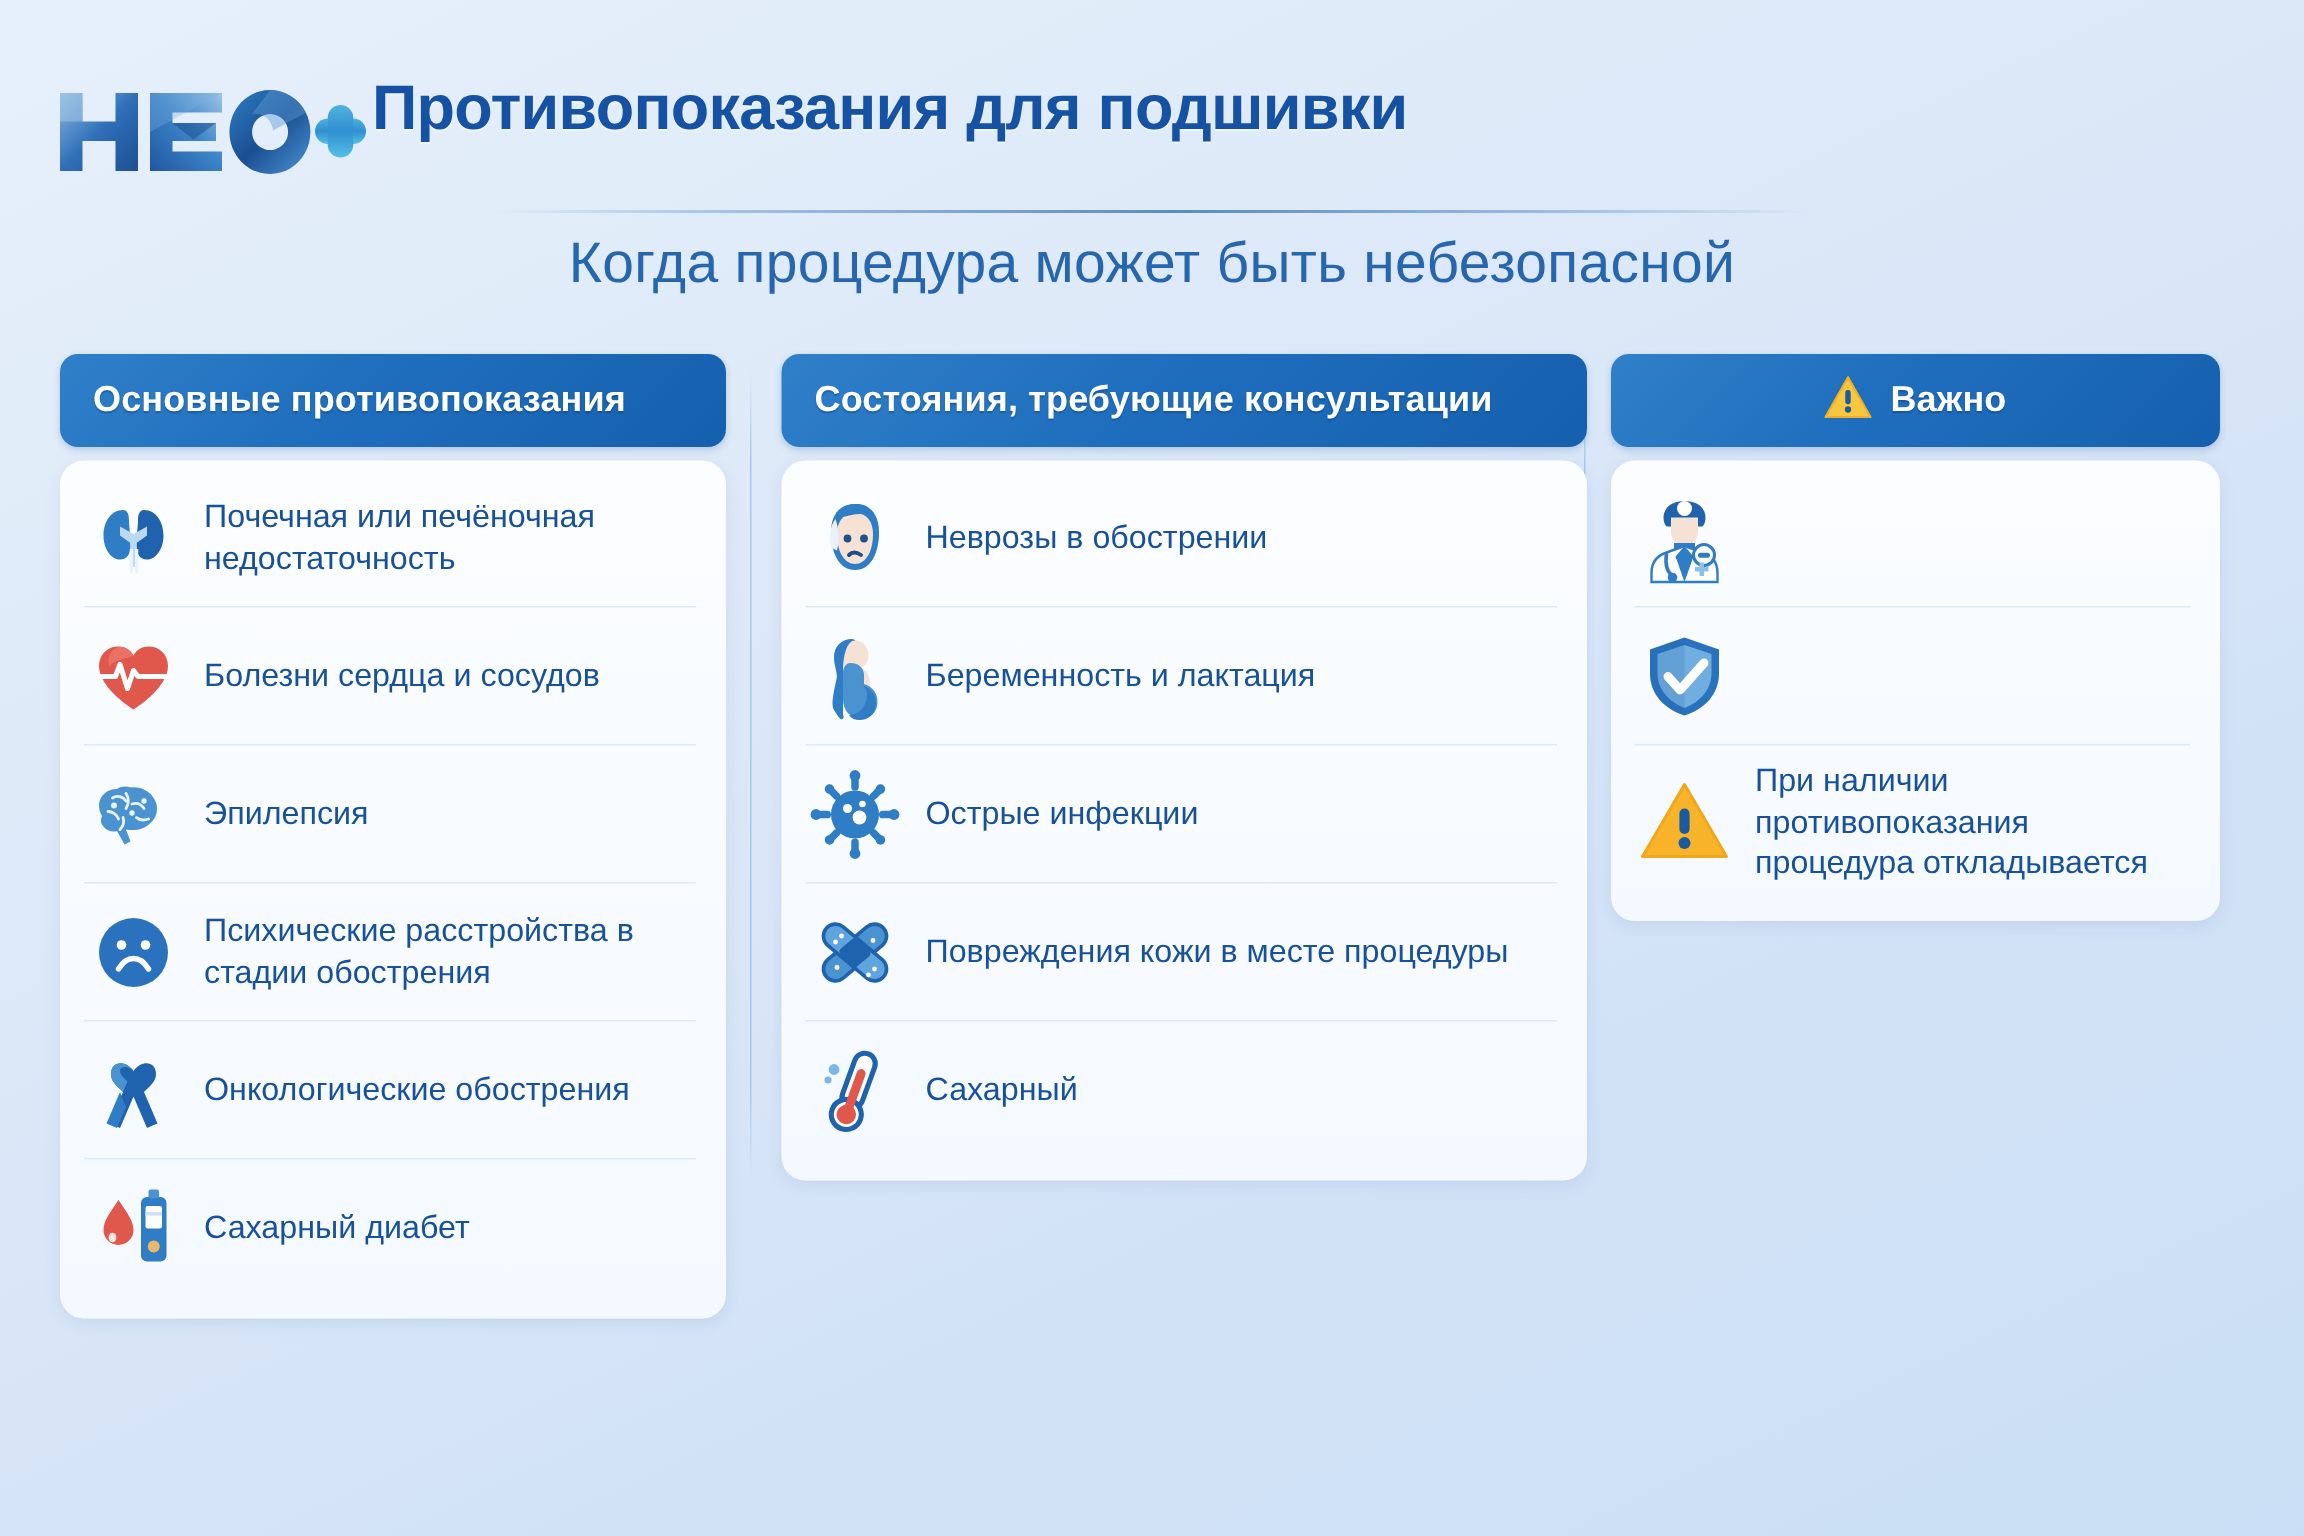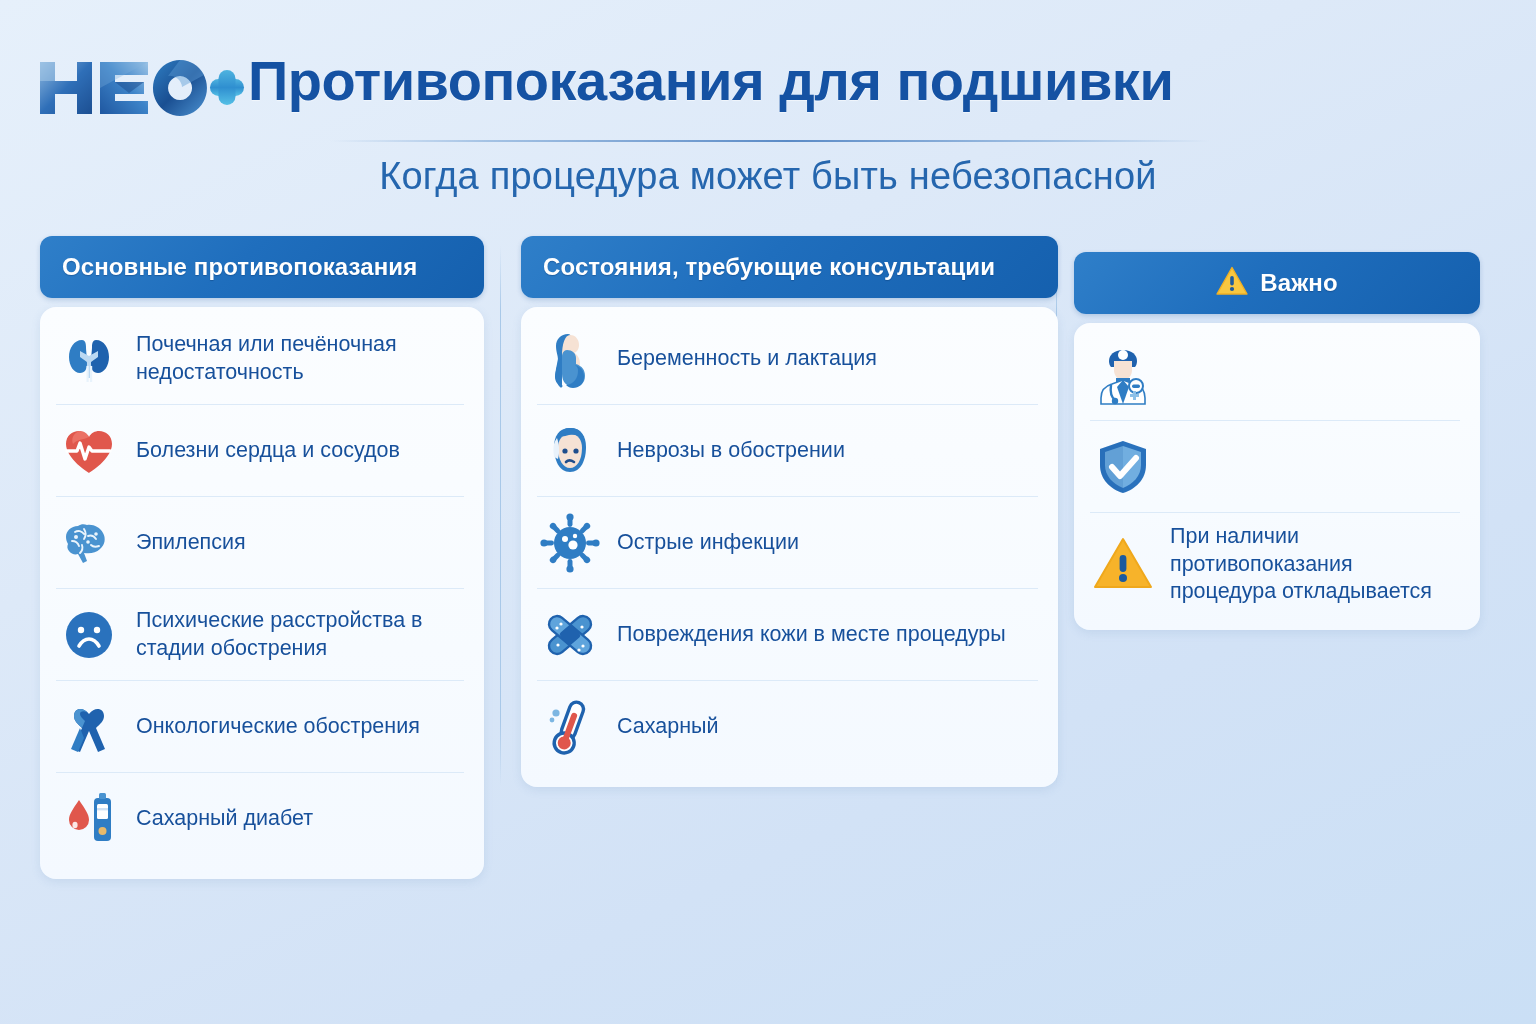--- a/index.html
+++ b/index.html
@@ -11,21 +11,21 @@
   }
   
   .header{ position:absolute; left:0; top:0; width:1536px; height:205px; }
   .logo{
     position:absolute; left:34px; top:52px; width:212px; height:72px;
     display:flex; align-items:center;
   }
   .logo svg{ display:block; }
   .title{
     position:absolute; left:248px; top:48px;
-    font-size:56px; font-weight:bold; letter-spacing:-0.5px;
+    font-size:42px; font-weight:bold; letter-spacing:-0.5px;
     color:#1552a3; white-space:nowrap;
     text-shadow:0 1px 1px rgba(255,255,255,.55);
   }
   .title-rule{
     position:absolute; left:330px; top:140px; width:880px; height:2px;
     background:linear-gradient(90deg,rgba(150,185,225,0) 0%,#8fb4dd 18%,#2f6bb5 52%,#8fb4dd 82%,rgba(150,185,225,0) 100%);
     opacity:.75;
   }
   .subtitle{
     position:absolute; left:0; top:155px; width:1536px; text-align:center;
@@ -38,21 +38,21 @@
   .col-2{ left:521px; width:537px; }
   .col-3{ left:1074px; width:406px; }
 
   .card-head{
     height:62px; border-radius:12px;
     background:linear-gradient(135deg,#2f7fc9 0%,#1f6ebd 45%,#1560ae 100%);
     box-shadow:0 2px 5px rgba(28,80,150,.22);
     display:flex; align-items:center; gap:12px;
     padding:17px 22px; color:#ffffff;
   }
-  .card-head.center{ justify-content:center;margin-top:16px; }
+  .card-head.center{ justify-content:center; }
   .card-head-text{ font-size:24px; font-weight:bold; letter-spacing:.1px;
     text-shadow:0 1px 1px rgba(10,50,100,.35); white-space:nowrap; }
 
   .card-body{
     margin-top:9px; border-radius:16px;
     background:linear-gradient(180deg,#fbfdff 0%,#f7fbff 60%,#f4f9ff 100%);
     box-shadow:0 3px 10px rgba(90,135,185,.14);
     padding:6px 20px 14px 16px;
   }
   .row{
@@ -214,43 +214,43 @@
 
   <div class="col col-2">
     <div class="card-head">
       <span class="card-head-text">Состояния, требующие консультации</span>
     </div>
     <div class="card-body">
 
       <div class="row">
         <span class="ico">
           <svg width="62" height="62" viewBox="0 0 62 62">
-            <path d="M29 6c-7 0-12 5-12 12 0 6 2 9 2 14 0 7-3 10-3 17 0 5 3 8 7 8V30c0-8 3-13 8-16 2-1 2-8-2-8Z" fill="#2f7dc4"></path>
-            <path d="M31 7c6 0 9 5 9 10 0 4-2 7-5 8 4 2 6 6 6 11 0 9-5 15-12 15-4 0-6-3-6-8V28c0-12 3-21 8-21Z" fill="#f6e2d4"></path>
-            <path d="M28 22c5 0 9 3 9 8v6c6 2 9 6 9 12 0 7-5 11-11 11-7 0-12-5-12-13V29c0-4 2-7 5-7Z" fill="#4a93d0"></path>
-            <path d="M36 37c6 2 9 6 9 12 0 7-5 11-11 11-3 0-5-1-7-3 8-1 12-7 12-14 0-2 0-4-3-6Z" fill="#2f7dc4"></path>
-            <path d="M22 58c-3-3-4-7-4-12 0-8 3-12 3-20" stroke="#2f7dc4" stroke-width="3" fill="none" stroke-linecap="round"></path>
-          </svg>
-        </span>
-        <span class="row-text">Беременность и лактация</span>
-      </div>
-
-      <div class="row">
-        <span class="ico">
-          <svg width="62" height="62" viewBox="0 0 62 62">
             <path d="M31 8c11 0 16 8 16 19 0 13-5 25-16 25S15 40 15 27C15 16 20 8 31 8Z" fill="#2f7dc4"></path>
             <path d="M31 14c8 0 12 6 12 14 0 12-5 20-12 20s-12-8-12-20c0-8 4-14 12-14Z" fill="#f6e2d4"></path>
             <path d="M19 14c4-5 9-6 13-6 7 0 11 4 13 10-4-3-9-4-15-3-5 1-8 3-11-1Z" fill="#2f7dc4"></path>
             <path d="M18 18c2 6 3 13 1 21l-4-2c-1-8-1-14 3-19Z" fill="#e9f2fb"></path>
             <circle cx="26" cy="31" r="2.6" fill="#1f4e8c"></circle>
               <circle cx="37" cy="31" r="2.6" fill="#1f4e8c"></circle>
             <path d="M27 42c2-2 5-2 8 0" stroke="#1f4e8c" stroke-width="2.6" fill="none" stroke-linecap="round"></path>
           </svg>
         </span>
         <span class="row-text">Неврозы в обострении</span>
+      </div>
+
+      <div class="row">
+        <span class="ico">
+          <svg width="62" height="62" viewBox="0 0 62 62">
+            <path d="M29 6c-7 0-12 5-12 12 0 6 2 9 2 14 0 7-3 10-3 17 0 5 3 8 7 8V30c0-8 3-13 8-16 2-1 2-8-2-8Z" fill="#2f7dc4"></path>
+            <path d="M31 7c6 0 9 5 9 10 0 4-2 7-5 8 4 2 6 6 6 11 0 9-5 15-12 15-4 0-6-3-6-8V28c0-12 3-21 8-21Z" fill="#f6e2d4"></path>
+            <path d="M28 22c5 0 9 3 9 8v6c6 2 9 6 9 12 0 7-5 11-11 11-7 0-12-5-12-13V29c0-4 2-7 5-7Z" fill="#4a93d0"></path>
+            <path d="M36 37c6 2 9 6 9 12 0 7-5 11-11 11-3 0-5-1-7-3 8-1 12-7 12-14 0-2 0-4-3-6Z" fill="#2f7dc4"></path>
+            <path d="M22 58c-3-3-4-7-4-12 0-8 3-12 3-20" stroke="#2f7dc4" stroke-width="3" fill="none" stroke-linecap="round"></path>
+          </svg>
+        </span>
+        <span class="row-text">Беременность и лактация</span>
       </div>
 
       <div class="row">
         <span class="ico">
           <svg width="62" height="62" viewBox="0 0 62 62">
             <g fill="#2f7dc4">
               <circle cx="31" cy="31" r="16"></circle>
               <g>
                 <rect x="28.5" y="4" width="5" height="11" rx="2.4"></rect>
                   <circle cx="31" cy="5" r="3.6"></circle>

